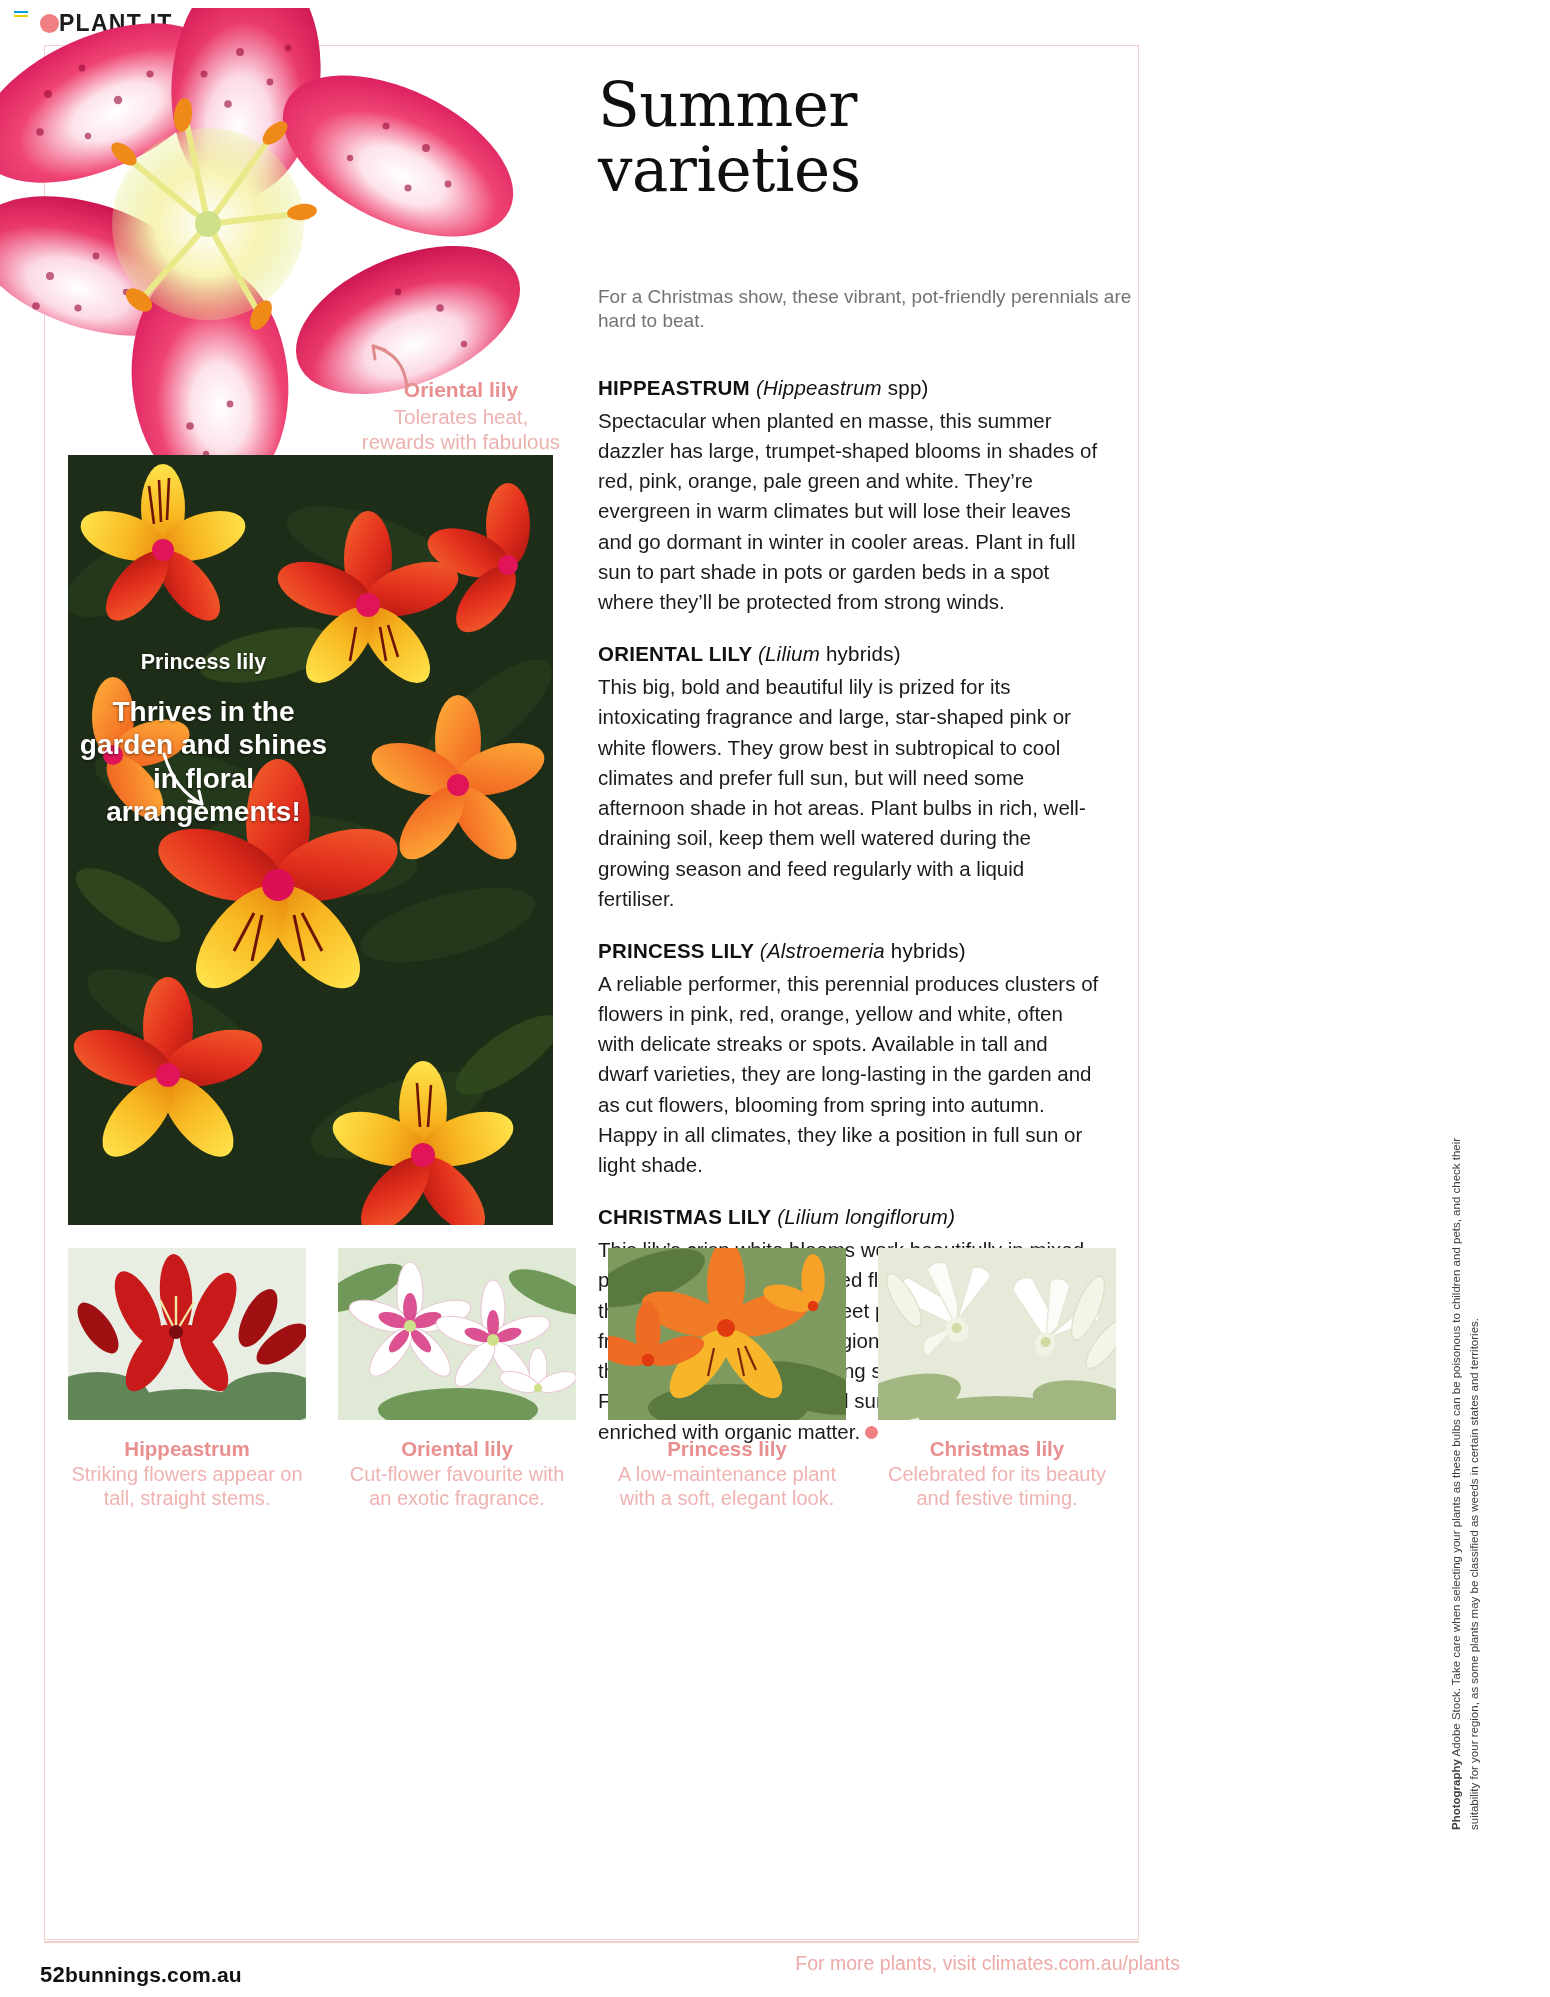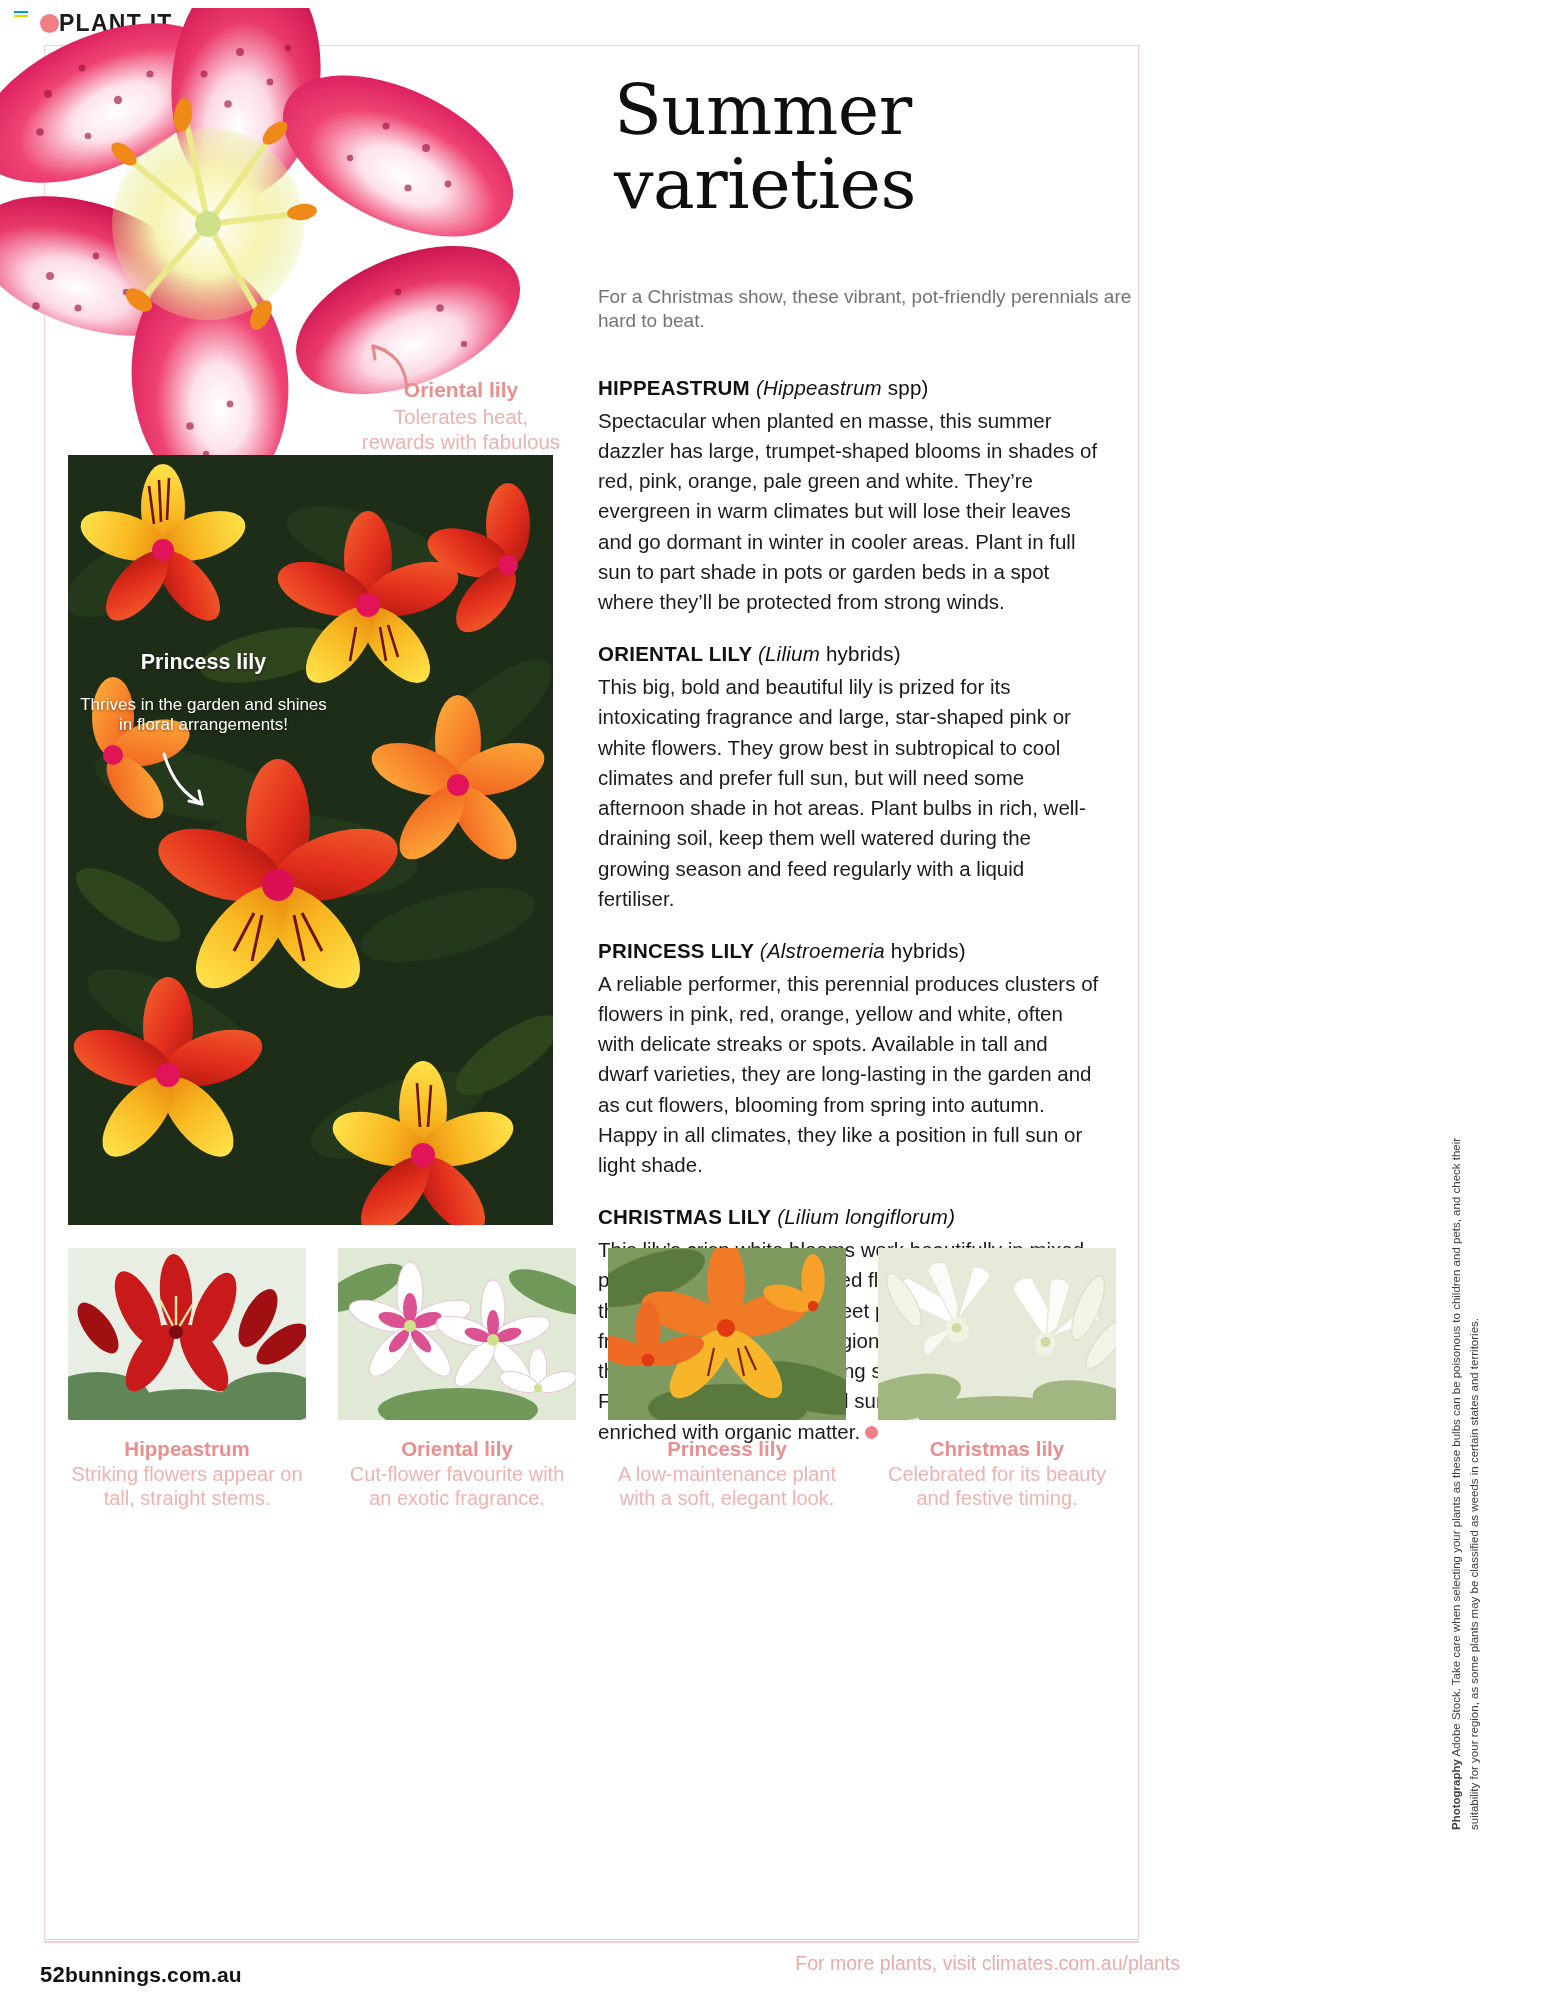--- a/index.html
+++ b/index.html
@@ -22,21 +22,21 @@
   
   .frame { position: absolute; left: 44px; top: 45px; width: 1095px; height: 1895px;
            border: 1.5px solid #f3cfce; }
 
   
   .hero-lily { position: absolute; left: -22px; top: 8px; width: 560px; height: 470px; }
 
   
   .headline { position: absolute; left: 598px; top: 73px; width: 530px;
               font-family: "DejaVu Serif", "Liberation Serif", serif;
-              font-size: 70px; line-height: 1.06; color: #0f0f0f; letter-spacing: -0.5px; margin-left: 16px; }
+              font-size: 61px; line-height: 1.06; color: #0f0f0f; letter-spacing: -0.5px; }
   .headline .l2 { display:block; }
   .standfirst { position: absolute; left: 598px; top: 285px; width: 540px;
                 font-size: 19px; line-height: 1.28; color: #737373; font-weight: 400; }
 
   
   .body { position: absolute; left: 598px; top: 373px; width: 505px; }
   .sect { margin-bottom: 22px; }
   .sect h3 { font-size: 20.5px; font-weight: 700; color: #111; margin-bottom: 2px;
              letter-spacing: .012em; line-height: 1.5; }
   .sect h3 em { font-weight: 400; }
@@ -50,21 +50,21 @@
   .callout-oriental .ttl { color: #e98f8f; font-weight: 700; font-size: 21px; margin-bottom: 2px; }
   .callout-oriental .sub { color: #ecb2b0; font-size: 20.5px; line-height: 1.22; }
   .arrow-oriental { position: absolute; left: 355px; top: 338px; width: 60px; height: 52px; }
 
   
   .princess-photo { position: absolute; left: 68px; top: 455px; width: 485px; height: 770px;
                     overflow: hidden; background: #22331d; }
   .callout-princess { position: absolute; left: 76px; top: 650px; width: 255px; text-align: center;
                       color: #fff; text-shadow: 0 1px 3px rgba(0,0,0,.55); }
   .callout-princess .ttl { font-weight: 700; font-size: 21.5px; margin-bottom: 1px; }
-  .callout-princess .sub { font-size: 17px; line-height: 1.19; font-weight: 400; margin-top: 20px; }
+  .callout-princess .sub { font-size: 28px; line-height: 1.19; font-weight: 700; margin-top: 20px; }
   .arrow-princess { position: absolute; left: 158px; top: 750px; width: 60px; height: 62px; }
 
   
   .thumbs { position: absolute; left: 68px; top: 1248px; width: 1048px;
             display: flex; gap: 32px; }
   .thumb { width: 238px; }
   .thumb .img { width: 238px; height: 172px; overflow: hidden; background:#234; }
   .thumb .cap { margin-top: 17px; text-align: center; }
   .thumb .cap .ttl { color: #e98f8f; font-weight: 700; font-size: 20.5px; margin-bottom: 1px; }
   .thumb .cap .sub { color: #eeb3b1; font-size: 20px; line-height: 1.2; }

